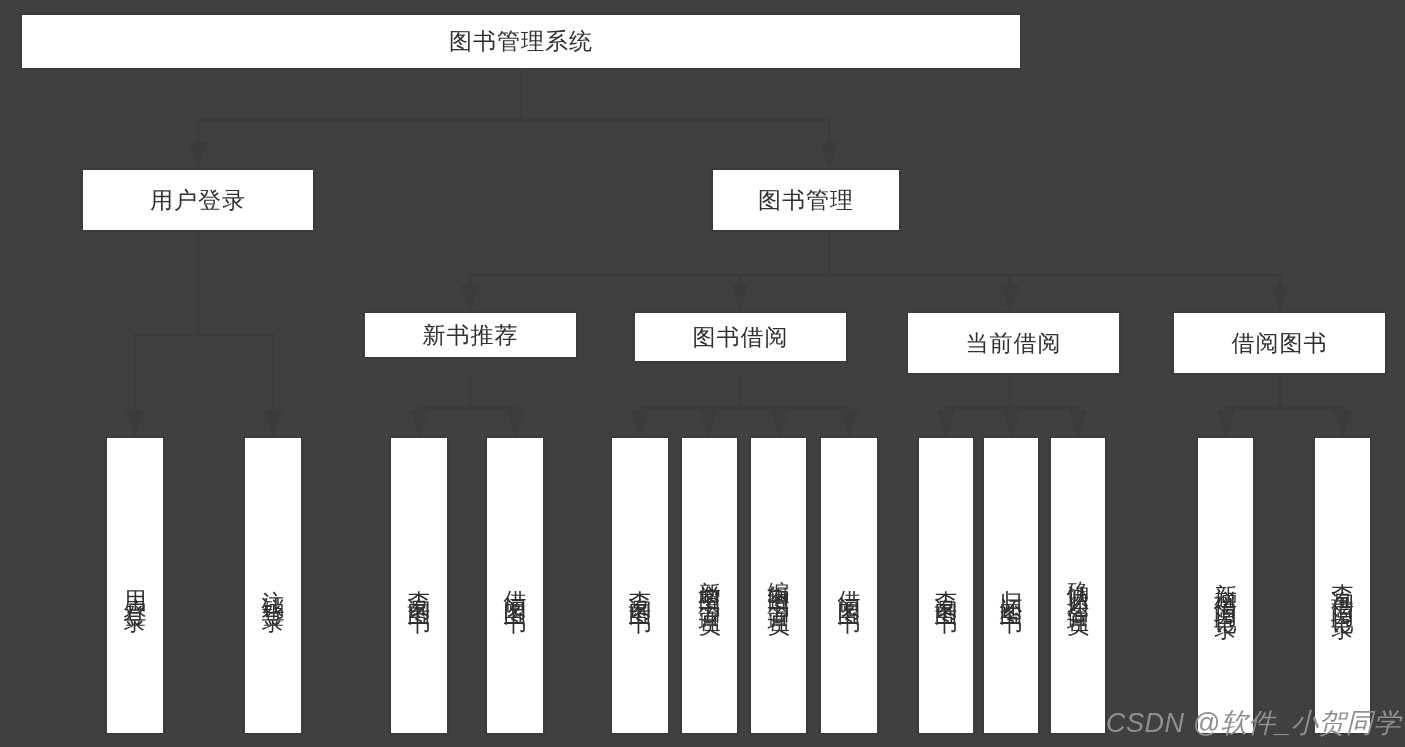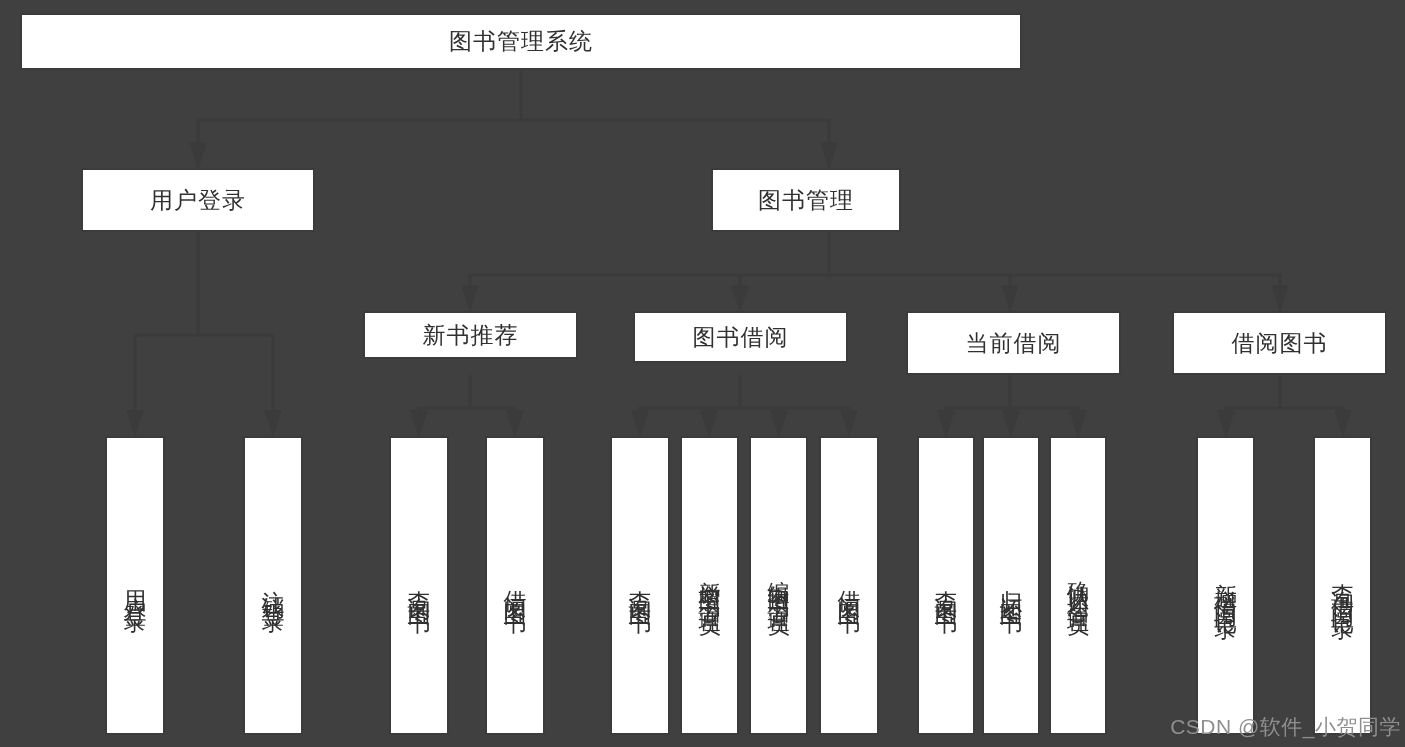--- a/index.html
+++ b/index.html
@@ -24,24 +24,25 @@
     text-orientation:mixed;
     letter-spacing:7px;
     line-height:1;
     text-align:center;
   }
   .node.v.long{letter-spacing:5px;font-size:22px;}
   .watermark{
     position:absolute;
     right:4px;
     bottom:6px;
-    font-size:21px;
+    font-size:27px;
     color:#8f8f8f;
     z-index:3;
     letter-spacing:0.5px;
+    font-style:italic;
   }
 </style>
 </head>
 <body>
 
 <div id="stage">
 
   <svg id="wires" width="1405" height="747" viewBox="0 0 1405 747">
     <g stroke="#3b3b3b" stroke-width="3" fill="none">
 

